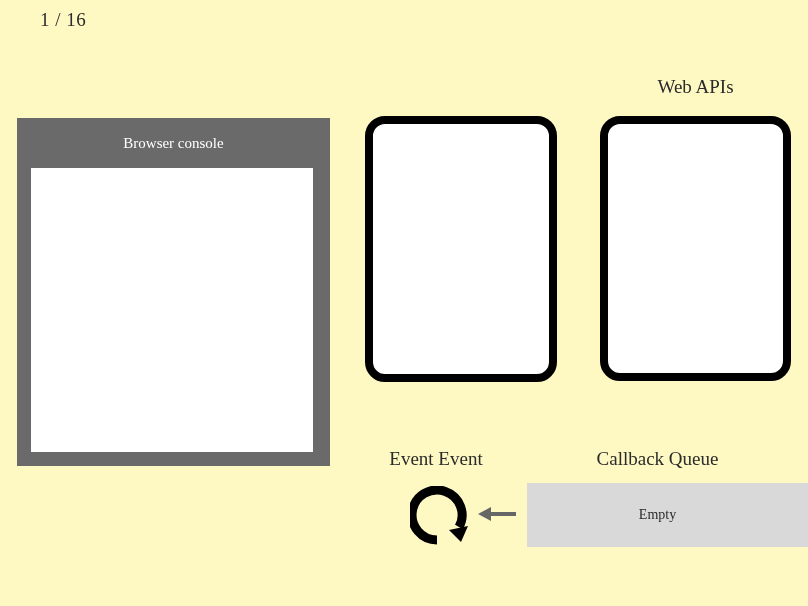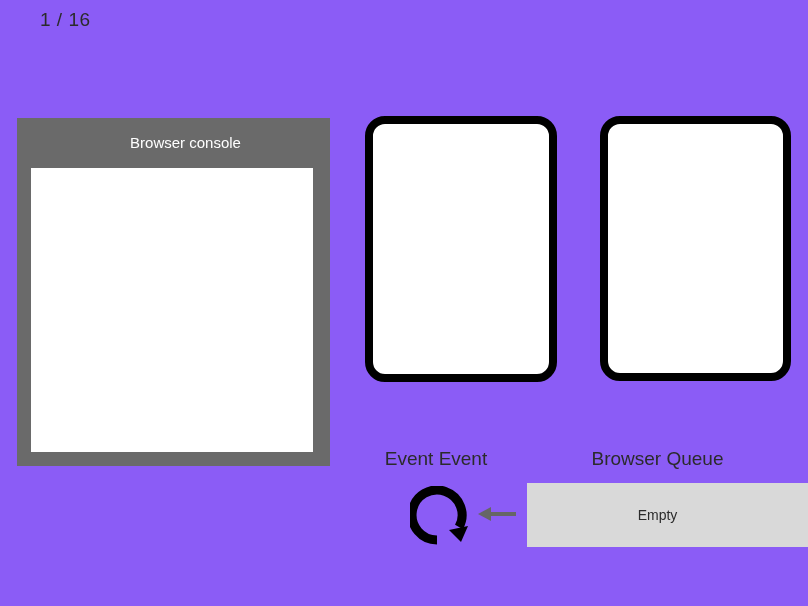--- a/index.html
+++ b/index.html
@@ -11,21 +11,22 @@
     height: 606px;
     background: #ffffff;
     font-family: "Liberation Sans", sans-serif;
     color: #1a1a1a;
     overflow: hidden;
   }
   #slide {
     position: relative;
     width: 808px;
     height: 606px;
-    background: #8b5cf6;
+    background: #fef9c3;
+    font-family: Liberation Serif, serif;
   }
 
   
   .slide-counter {
     position: absolute;
     left: 40px;
     top: 9px;
     font-size: 19px;
     color: #2b2b2b;
     letter-spacing: 0.5px;
@@ -45,21 +46,20 @@
   .console-title {
     position: absolute;
     left: 0;
     top: 0;
     width: 313px;
     height: 50px;
     line-height: 50px;
     text-align: center;
     color: #ffffff;
     font-size: 15px;
-    padding-left: 12px;
   }
   .console-screen {
     position: absolute;
     left: 14px;
     top: 50px;
     width: 282px;
     height: 284px;
     background: #ffffff;
   }
 
@@ -166,37 +166,38 @@
 
   <div class="console-panel">
     <div class="console-title">Browser console</div>
     <div class="console-screen"></div>
   </div>
 
   <div class="stack-box box-call-stack">
     <div class="stack-contents"></div>
   </div>
 
+  <div class="section-title title-web-apis">Web APIs</div>
   <div class="stack-box box-web-apis">
     <div class="stack-contents"></div>
   </div>
 
   <div class="section-title title-event-loop">Event Event</div>
   <div class="event-loop-icon">
     <svg width="58" height="60" viewBox="0 0 58 60" xmlns="http://www.w3.org/2000/svg">
       <path d="M 27 54 A 25 25 0 1 1 49 41" fill="none" stroke="#000000" stroke-width="9" stroke-linecap="butt"></path>
       <polygon points="51,56 39,44 58,40" fill="#000000"></polygon>
     </svg>
   </div>
 
   <div class="queue-arrow">
     <svg width="38" height="22" viewBox="0 0 38 22" xmlns="http://www.w3.org/2000/svg">
       <line x1="12" y1="11" x2="38" y2="11" stroke="#666666" stroke-width="4"></line>
       <polygon points="0,11 13,4 13,18" fill="#666666"></polygon>
     </svg>
   </div>
 
-  <div class="section-title title-callback-queue">Browser Queue</div>
+  <div class="section-title title-callback-queue">Callback Queue</div>
   <div class="callback-queue-box">
     <div class="queue-empty-label">Empty</div>
   </div>
 
 </div>
 
 </body></html>

